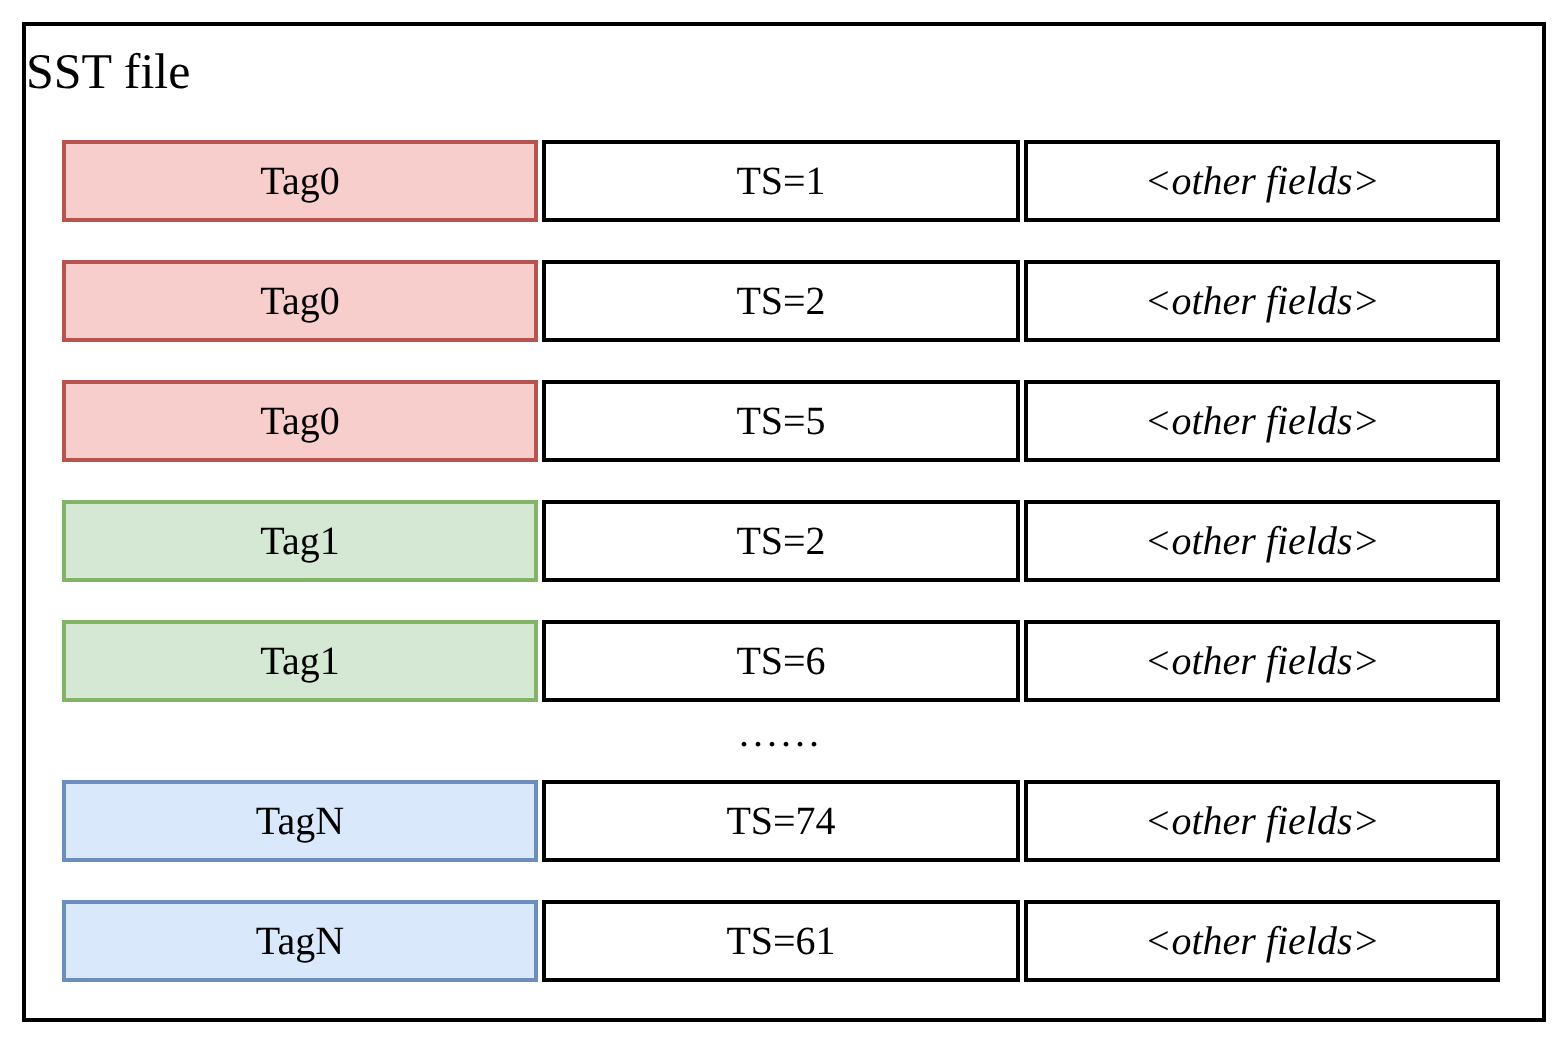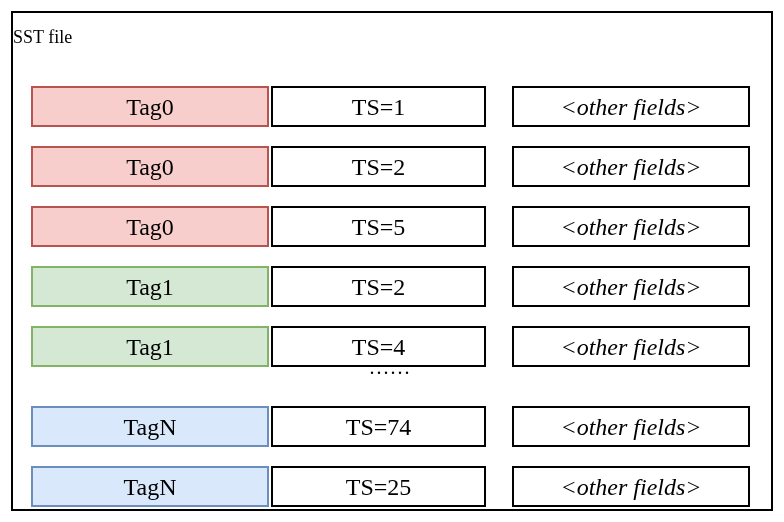--- a/index.html
+++ b/index.html
@@ -23,47 +23,47 @@
     width: 762px;
     height: 500px;
     border: 2px solid #000000;
     box-sizing: border-box;
     background: #ffffff;
   }
   .diagram-title {
     position: absolute;
     left: 13px;
     top: 25px;
-    font-size: 18px;
+    font-size: 25px;
     line-height: 24px;
     white-space: nowrap;
   }
   .record-row {
     position: absolute;
     left: 31px;
     width: 719px;
     height: 41px;
   }
   .cell {
     position: absolute;
-    top: 16px;
+    top: 0;
     height: 41px;
     box-sizing: border-box;
     border: 2px solid #000000;
     background: #ffffff;
     display: flex;
     align-items: center;
     justify-content: center;
-    font-size: 24px;
+    font-size: 20px;
     line-height: 20px;
     white-space: nowrap;
     text-align: right;
   }
   .tag-cell    { left: 0;     width: 238px; }
-  .ts-cell     { left: 240px; width: 215px; }
+  .ts-cell     { left: 240px; width: 239px; }
   .fields-cell { left: 481px; width: 238px; font-style: italic; }
 
   .row-1 { top: 70px; }
   .row-2 { top: 130px; }
   .row-3 { top: 190px; }
   .row-4 { top: 250px; }
   .row-5 { top: 310px; }
   .row-6 { top: 390px; }
   .row-7 { top: 450px; }
 
@@ -106,30 +106,30 @@
   </div>
 
   <div class="record-row row-4">
     <div class="cell tag-cell" style="background: rgb(213, 232, 212); border-color: rgb(130, 179, 102);">Tag1</div>
     <div class="cell ts-cell">TS=2</div>
     <div class="cell fields-cell">&lt;other fields&gt;</div>
   </div>
 
   <div class="record-row row-5">
     <div class="cell tag-cell" style="background: rgb(213, 232, 212); border-color: rgb(130, 179, 102);">Tag1</div>
-    <div class="cell ts-cell">TS=4</div>
+    <div class="cell ts-cell">TS=6</div>
     <div class="cell fields-cell">&lt;other fields&gt;</div>
   </div>
 
   <div class="ellipsis-row">......</div>
 
   <div class="record-row row-6">
     <div class="cell tag-cell" style="background: rgb(218, 232, 252); border-color: rgb(108, 142, 191);">TagN</div>
     <div class="cell ts-cell">TS=74</div>
     <div class="cell fields-cell">&lt;other fields&gt;</div>
   </div>
 
   <div class="record-row row-7">
     <div class="cell tag-cell" style="background: rgb(218, 232, 252); border-color: rgb(108, 142, 191);">TagN</div>
-    <div class="cell ts-cell">TS=25</div>
+    <div class="cell ts-cell">TS=61</div>
     <div class="cell fields-cell">&lt;other fields&gt;</div>
   </div>
 </div>
 
 </body></html>

